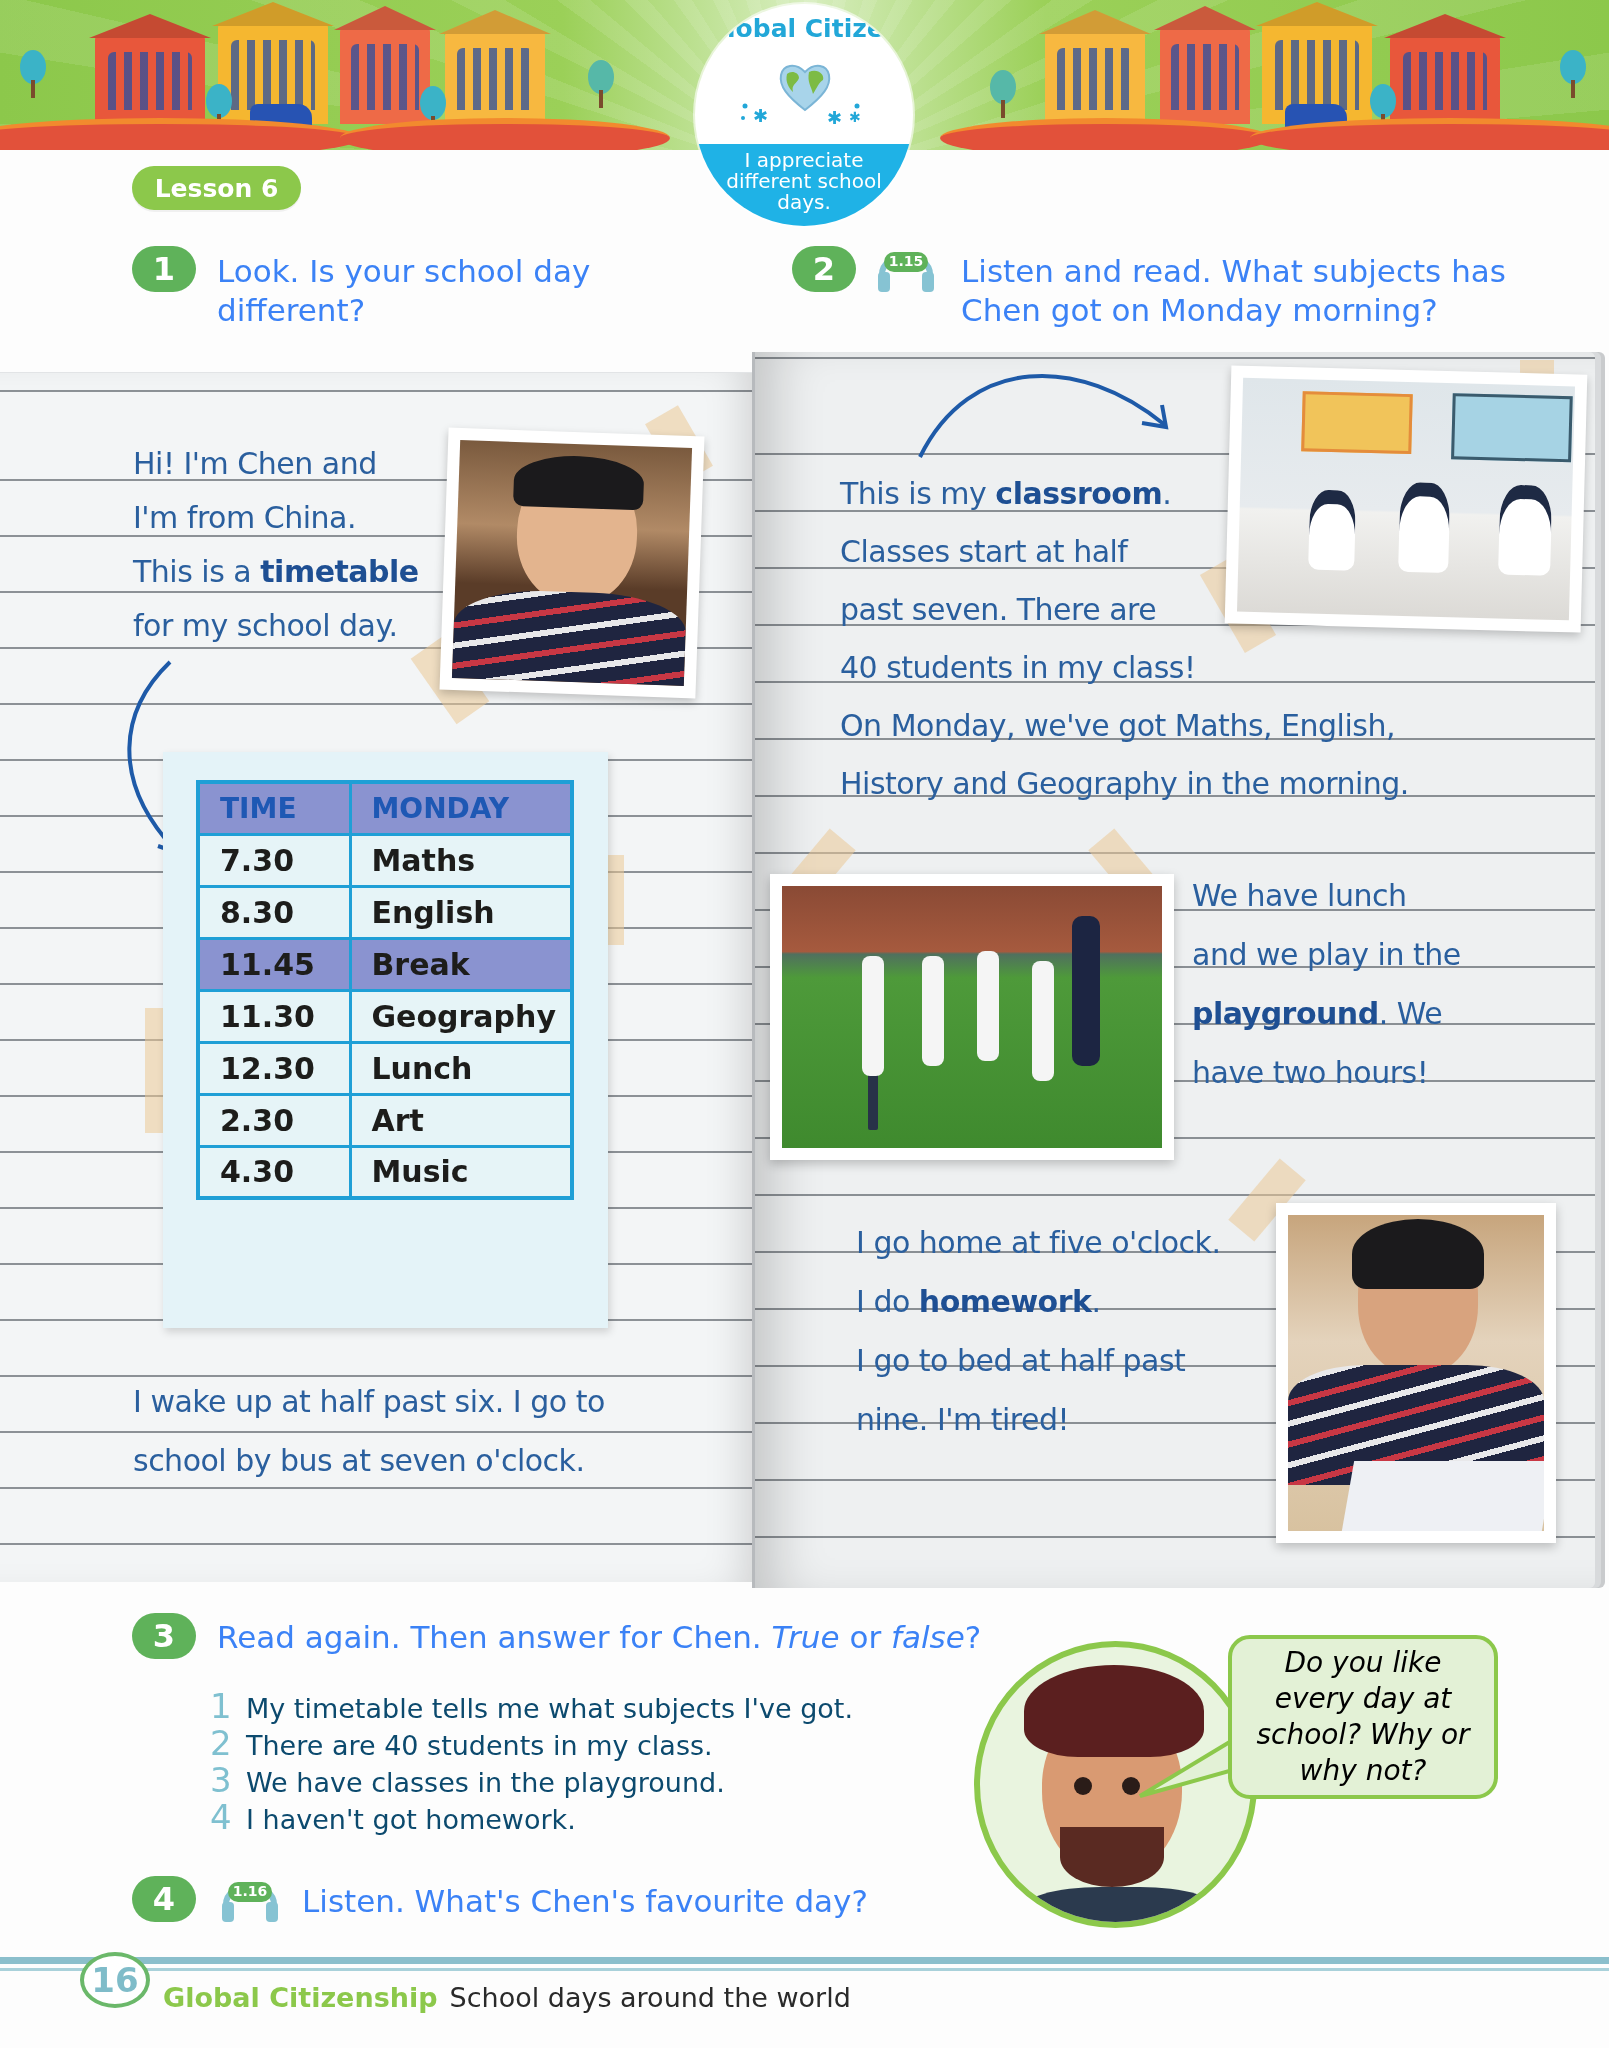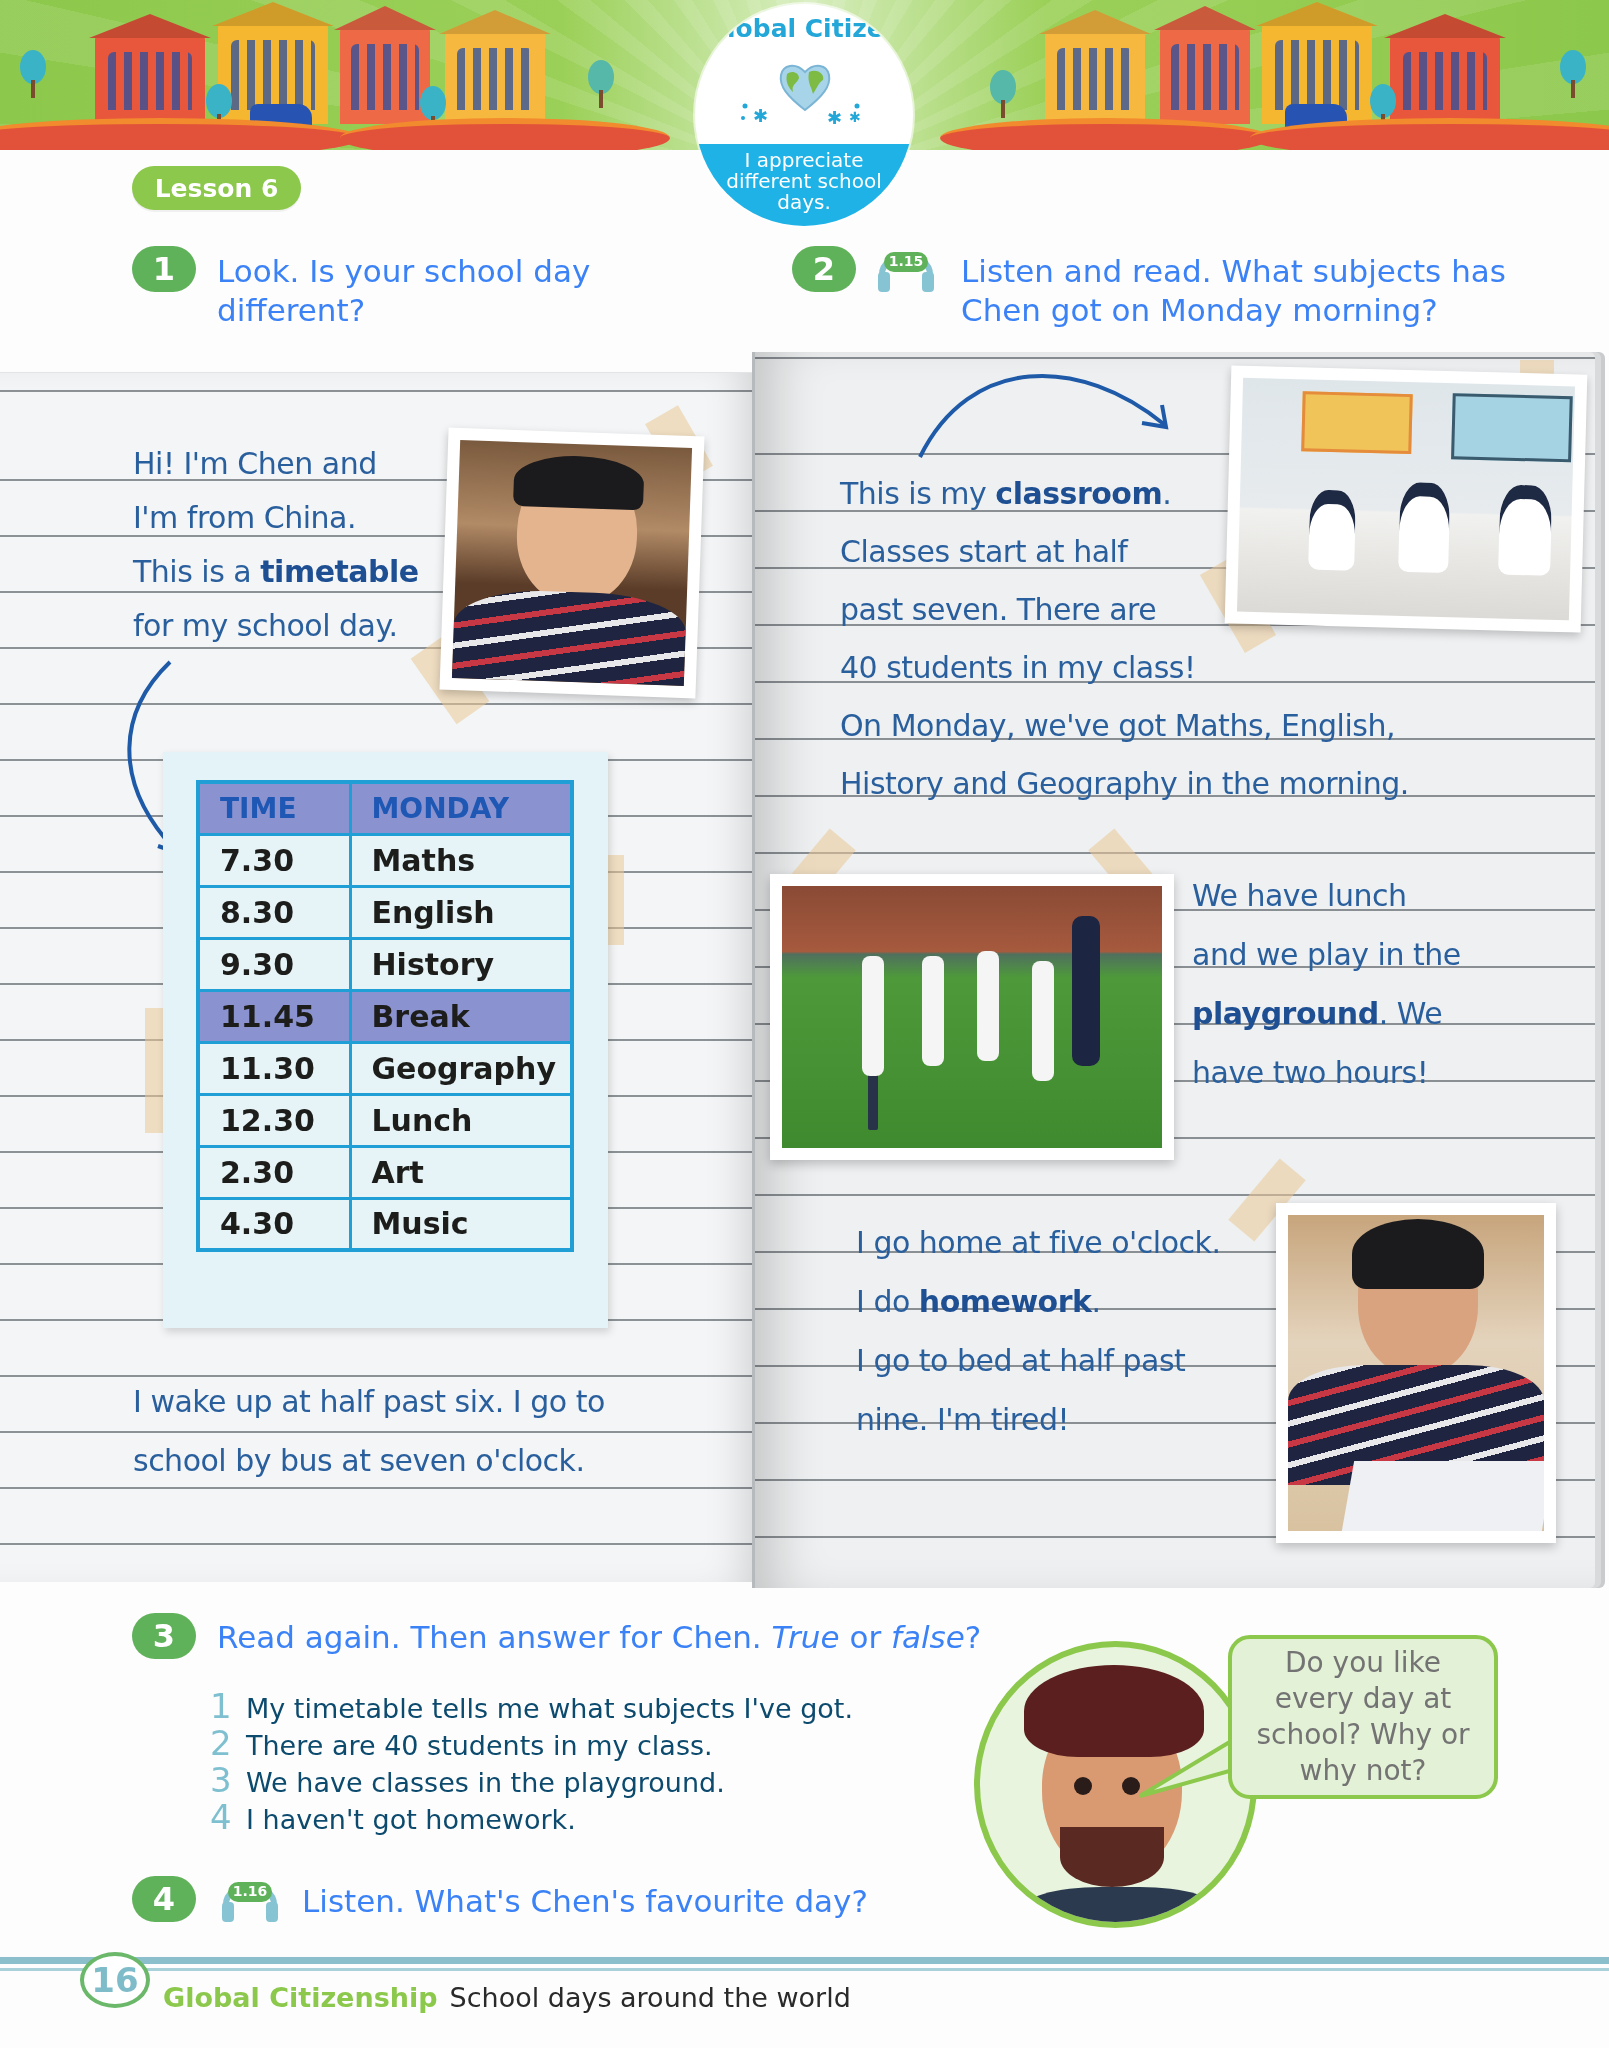--- a/index.html
+++ b/index.html
@@ -145,21 +145,21 @@
 
   
   .char-circle {
     position: absolute; left: 974px; top: 1641px; width: 283px; height: 287px; border-radius: 50%;
     background: #e9f4df; border: 6px solid #8cc84b; overflow: hidden;
   }
   .speech {
     position: absolute; left: 1228px; top: 1635px; width: 270px; height: 164px;
     background: #e3f1d6; border: 4px solid #8cc84b; border-radius: 22px;
     display: flex; align-items: center; justify-content: center; text-align: center;
-    font-size: 28px; line-height: 36px; color: #737373;
+    font-style: italic; font-size: 28px; line-height: 36px; color: #000000;
     font-family: "DejaVu Sans", sans-serif; padding: 0 14px;
   }
 
   
   .footer-line1 { position: absolute; left: 0; top: 1957px; width: 1609px; height: 7px; background: #8bbfcc; }
   .footer-line2 { position: absolute; left: 0; top: 1968px; width: 1609px; height: 3px; background: #a9d1da; }
   .page-num {
     position: absolute; left: 80px; top: 1952px; width: 70px; height: 56px; border-radius: 50%;
     background: #fff; border: 4px solid #6bb86a; color: #7fbcc9; font-weight: bold; font-size: 34px;
     display: flex; align-items: center; justify-content: center; font-family: "DejaVu Sans", sans-serif;
@@ -297,24 +297,20 @@
   </thead>
   <tbody>
     <tr>
         <td class="c1">7.30</td>
         <td>Maths</td>
       </tr>
     <tr>
         <td class="c1">8.30</td>
         <td>English</td>
       </tr>
-    <tr>
-        <td class="c1">9.30</td>
-        <td>History</td>
-      </tr>
     <tr class="hl">
         <td class="c1">11.45</td>
         <td>Break</td>
       </tr>
     <tr>
         <td class="c1">11.30</td>
         <td>Geography</td>
       </tr>
     <tr>
         <td class="c1">12.30</td>

